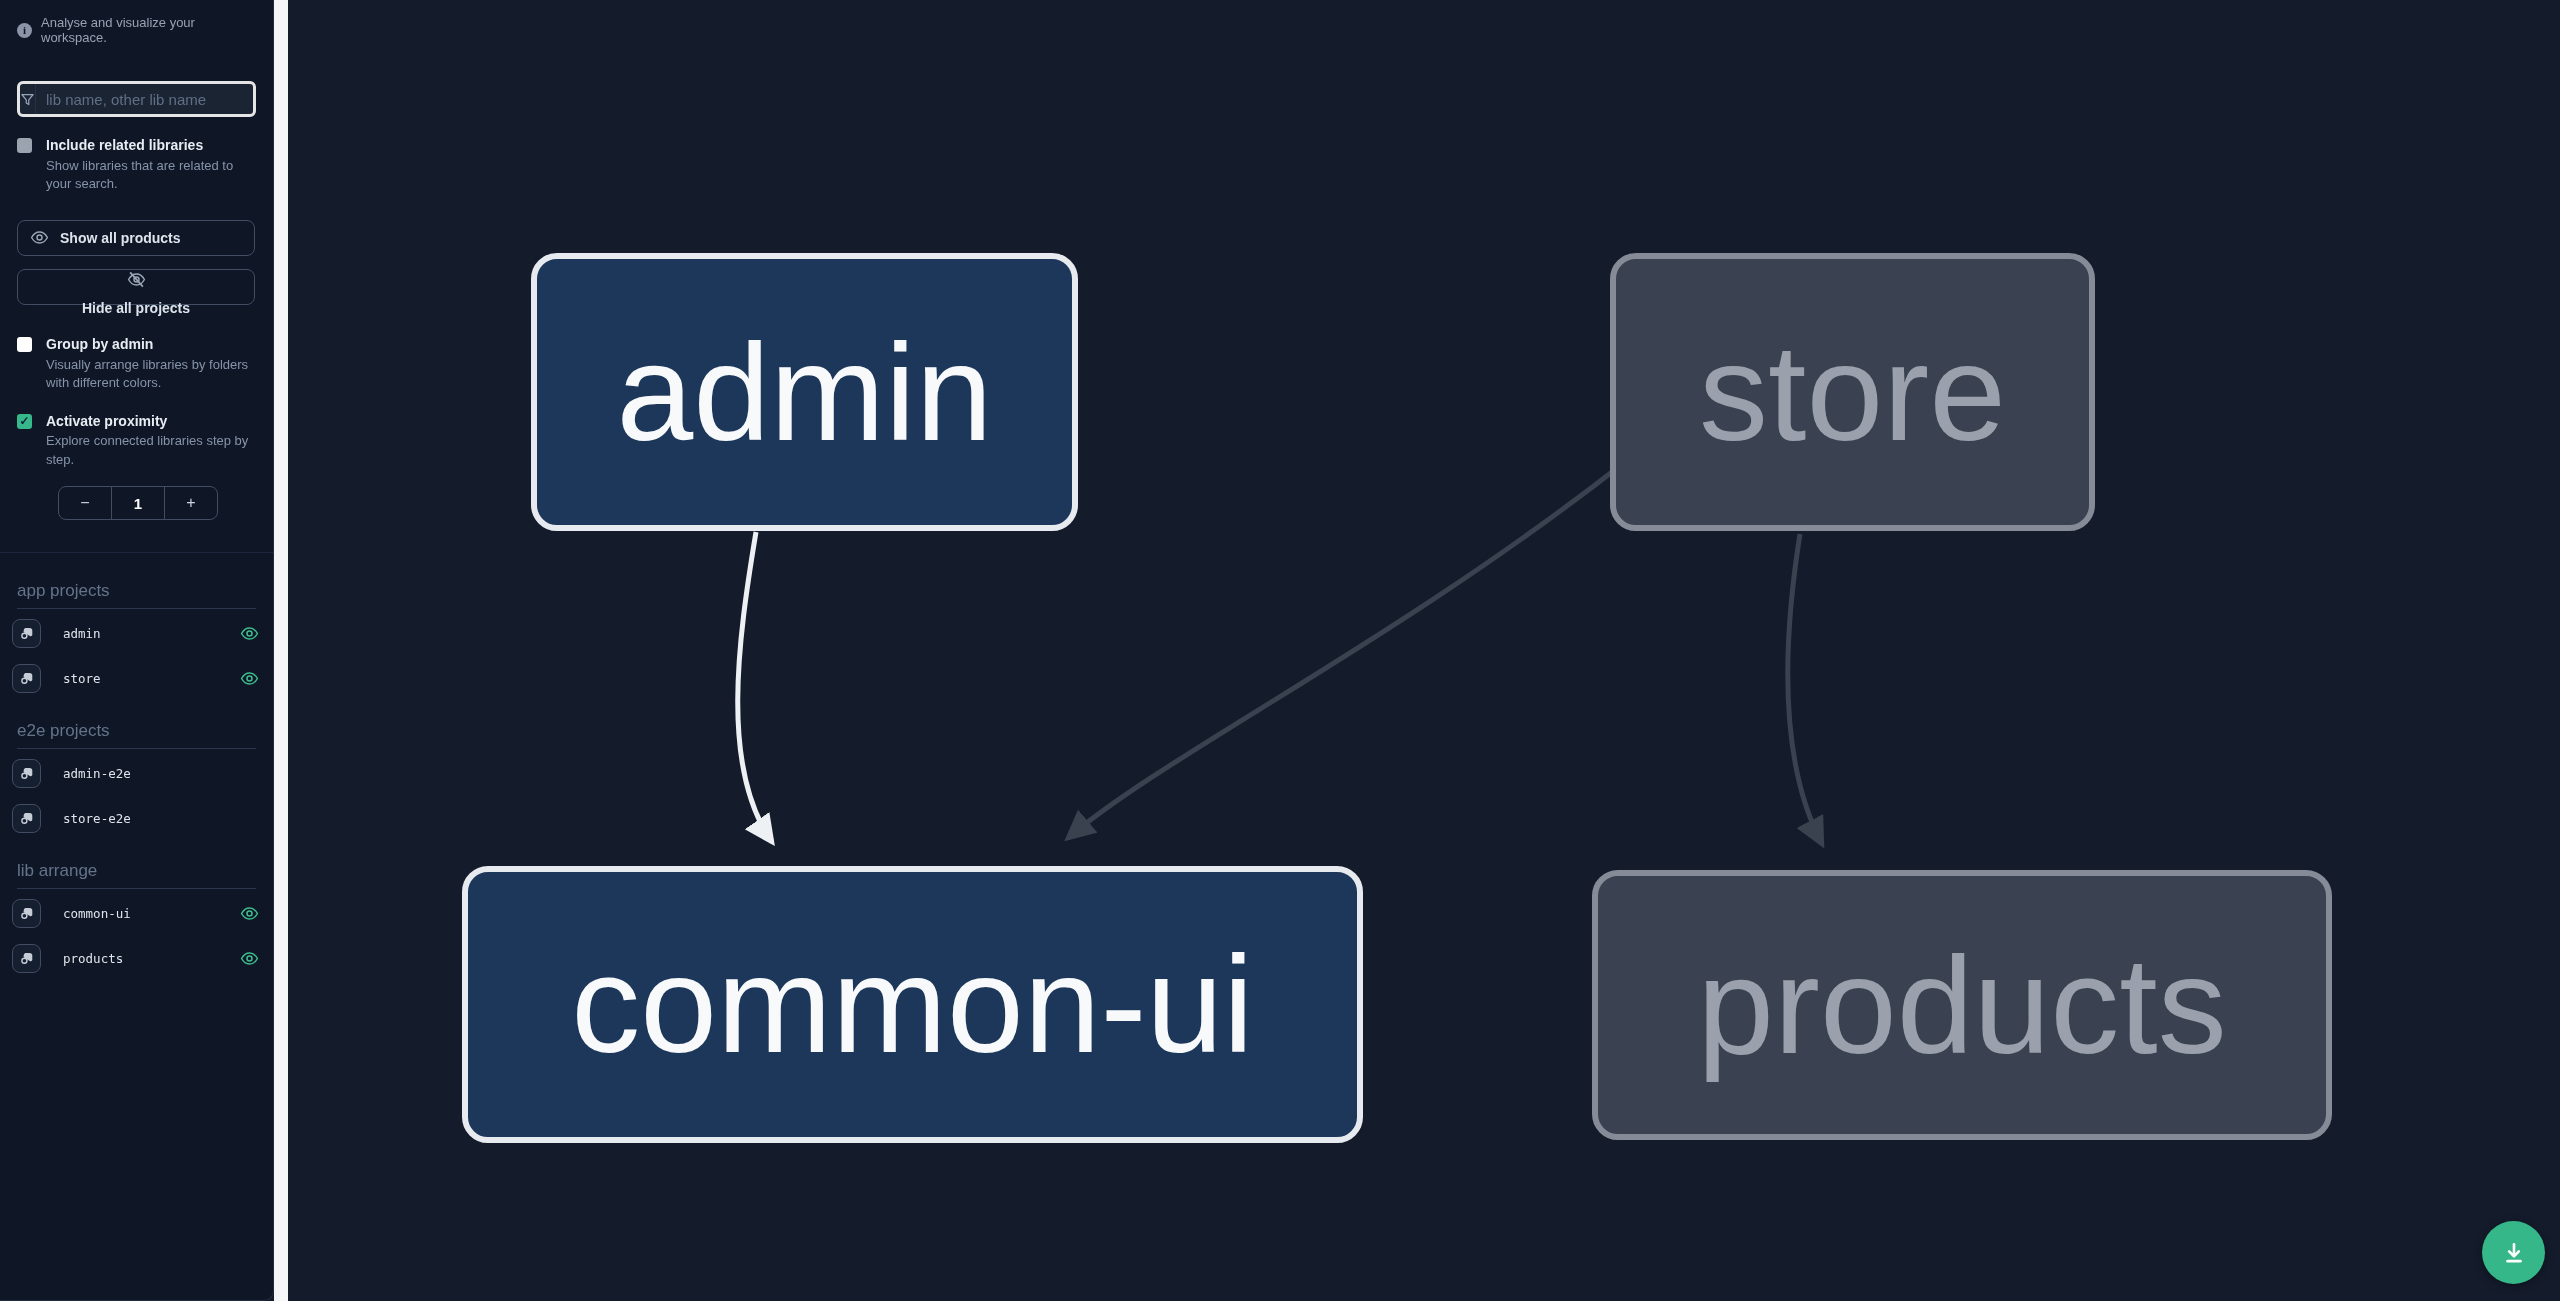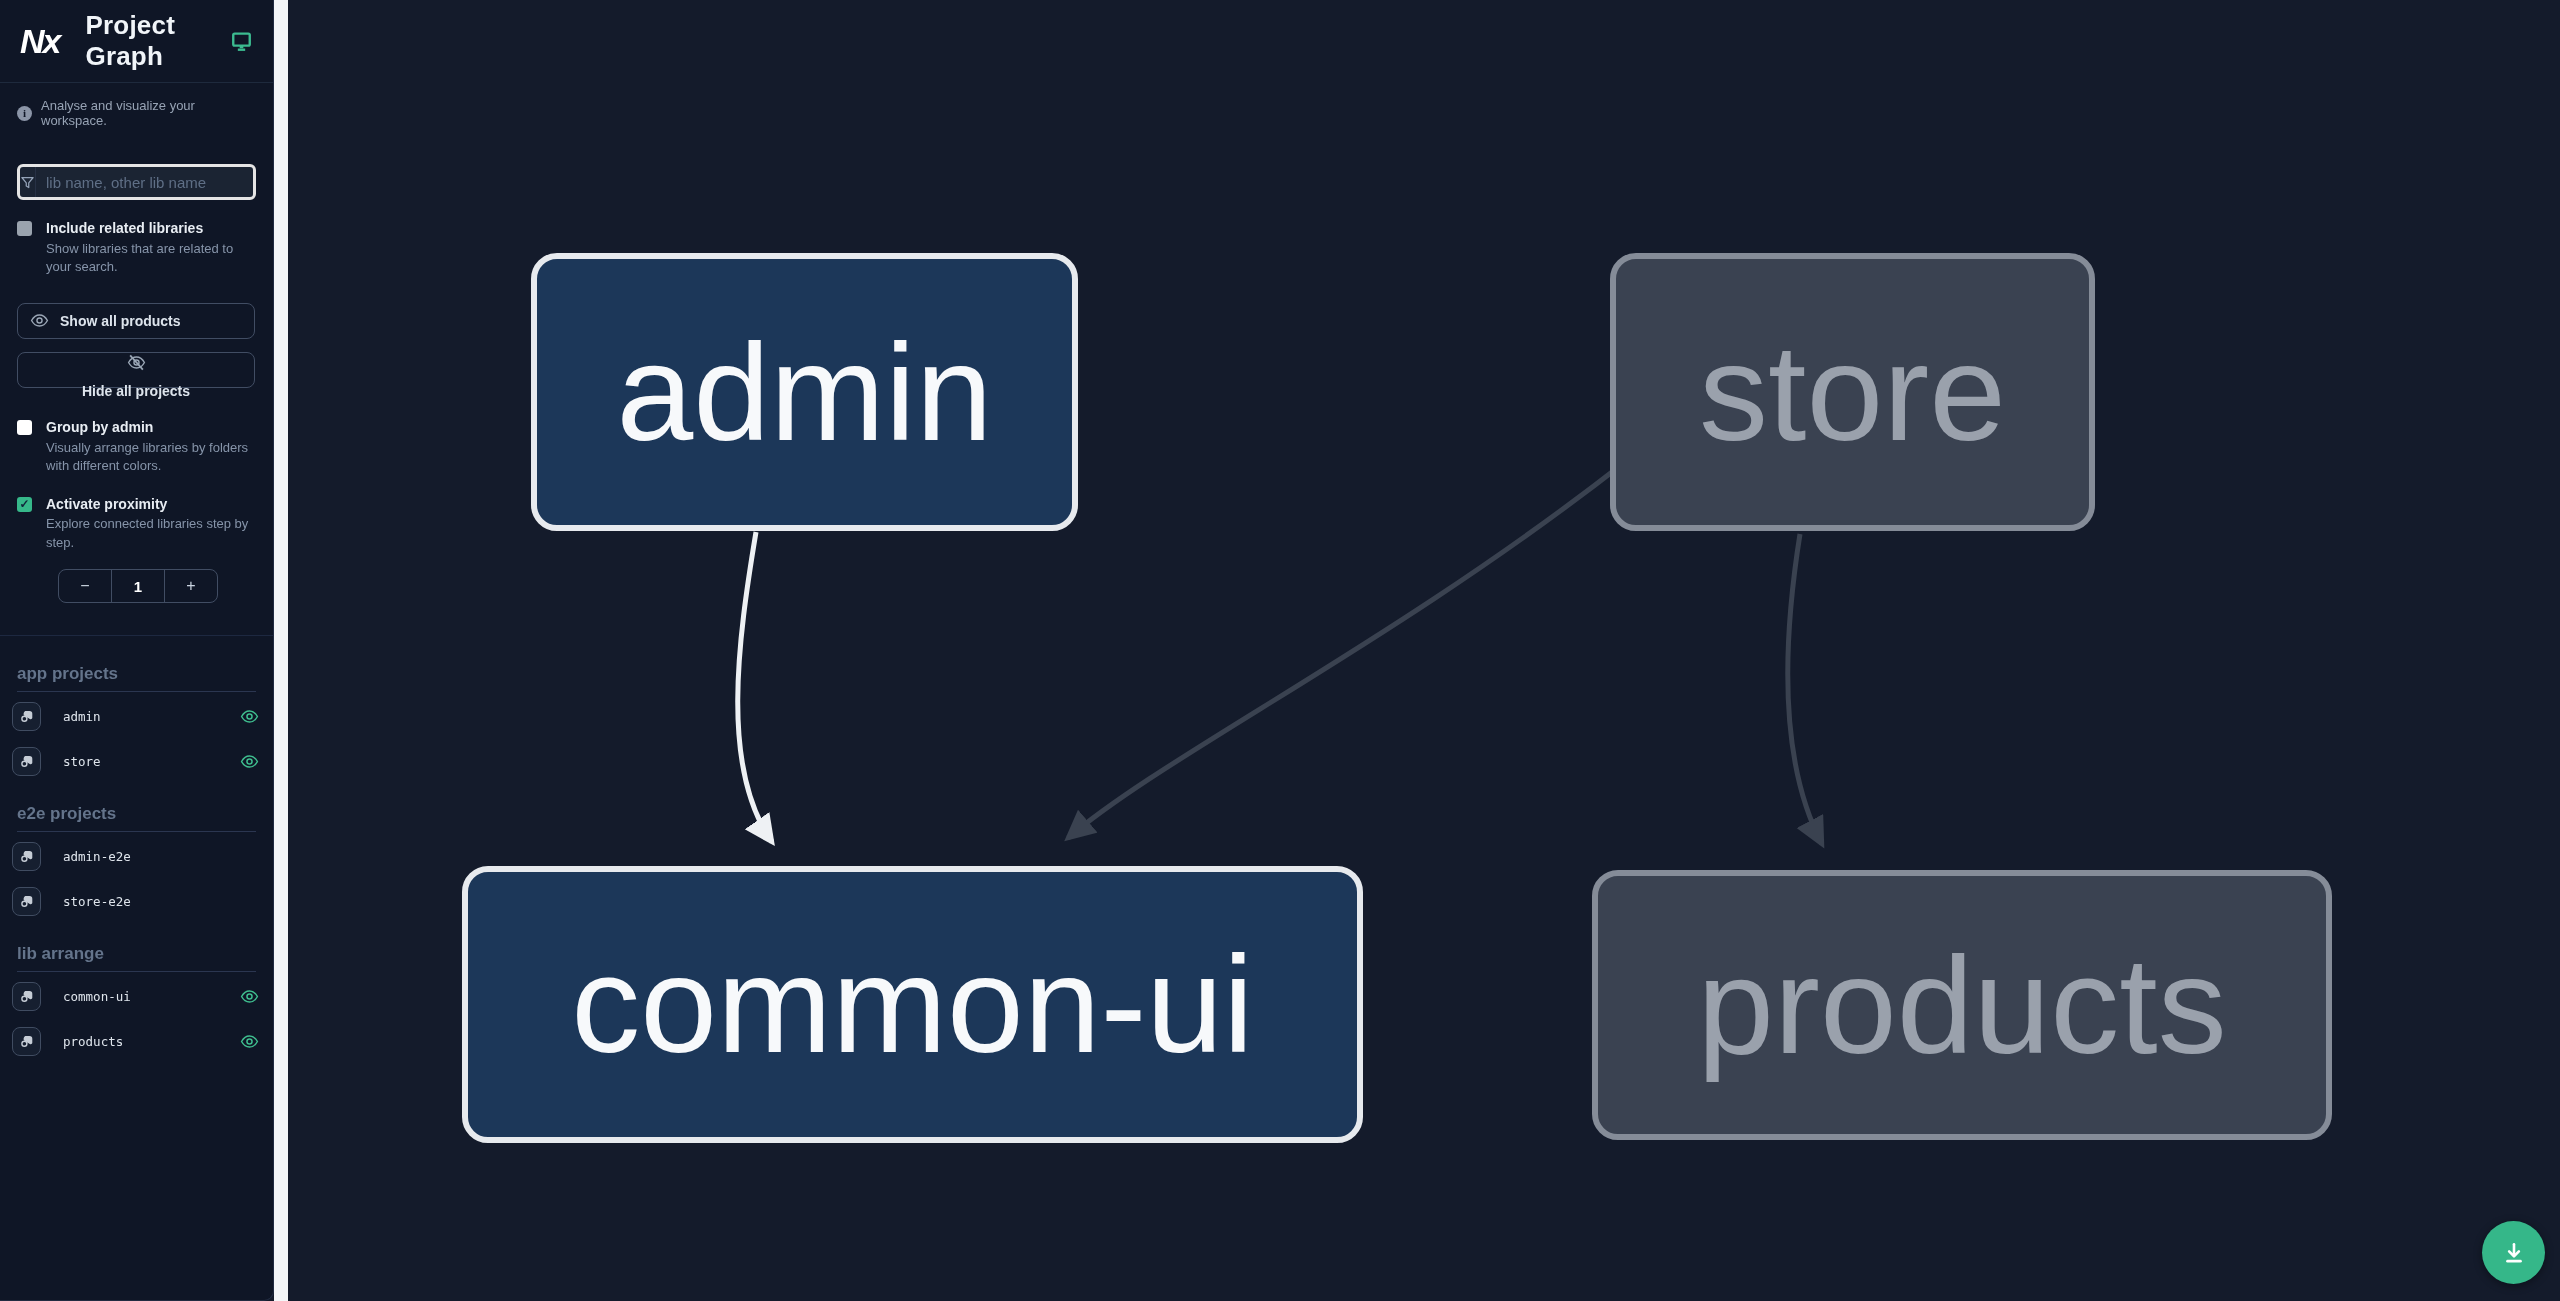--- a/index.html
+++ b/index.html
@@ -85,21 +85,21 @@
   }
   .stepper > div { flex:1; display:flex; align-items:center; justify-content:center; font-size:16px; color:#cbd5e1; }
   .stepper .dec { border-right:1px solid #414d63; cursor:pointer; }
   .stepper .inc { border-left:1px solid #414d63; cursor:pointer; }
   .stepper .val { font-weight:bold; color:#ffffff; font-size:15px; }
 
   .sb-lists { margin-top:32px; border-top:1px solid #1d2840; padding-top:6px; }
   .proj-section { margin-top:22px; }
   .proj-header {
     margin:0 17px; font-size:17px; color:#64748b;
-    padding-bottom:7px; border-bottom:1px solid #2b3650;font-weight:bold;
+    padding-bottom:7px; border-bottom:1px solid #2b3650;
   }
   .proj-row { display:flex; align-items:center; padding:0 14px 0 12px; height:42px; margin-top:3px; }
   .focus-btn {
     width:29px; height:29px; border:1px solid #404c61; border-radius:8px;
     background:#161f30; display:flex; align-items:center; justify-content:center; cursor:pointer;
   }
   .proj-name {
     margin-left:22px; font-family:"DejaVu Sans Mono", monospace;
     font-size:12.5px; color:#dfe5ec;
   }
@@ -164,31 +164,20 @@
 <button class="fab">
   <svg width="26" height="26" viewBox="0 0 24 24" fill="none" stroke="#ffffff" stroke-width="2.4" stroke-linecap="round" stroke-linejoin="round">
     <path d="M12 4 v10"></path>
       <path d="M7.5 10.5 L12 15 L16.5 10.5"></path>
       <path d="M6 19.5 h12"></path>
   </svg>
 </button>
 
 <div class="sidebar">
 
-  <div class="sb-header">
-    <span class="nx-logo">Nx</span>
-    <span class="sb-title">Project Graph</span>
-    <span class="monitor-icon">
-      <svg width="23" height="22" viewBox="0 0 24 24" fill="none" stroke="#3cbb90" stroke-width="2.6">
-        <rect x="3" y="4" width="18" height="13" rx="1.5"></rect>
-        <path d="M12 17 v3" stroke-width="4"></path>
-        <path d="M8 21.5 h8" stroke-width="2.6"></path>
-      </svg>
-    </span>
-  </div>
 
   <div class="tagline">
     <span class="info-icon">i</span>
     <span>Analyse and visualize your workspace.</span>
   </div>
 
   <div class="searchbox">
     <span class="icon-cell">
       <svg width="15" height="15" viewBox="0 0 24 24" fill="none" stroke="#94a3b8" stroke-width="2" stroke-linejoin="round">
         <path d="M3 4 h18 L14 12.5 V20 l-4 -2.5 V12.5 Z"></path>

